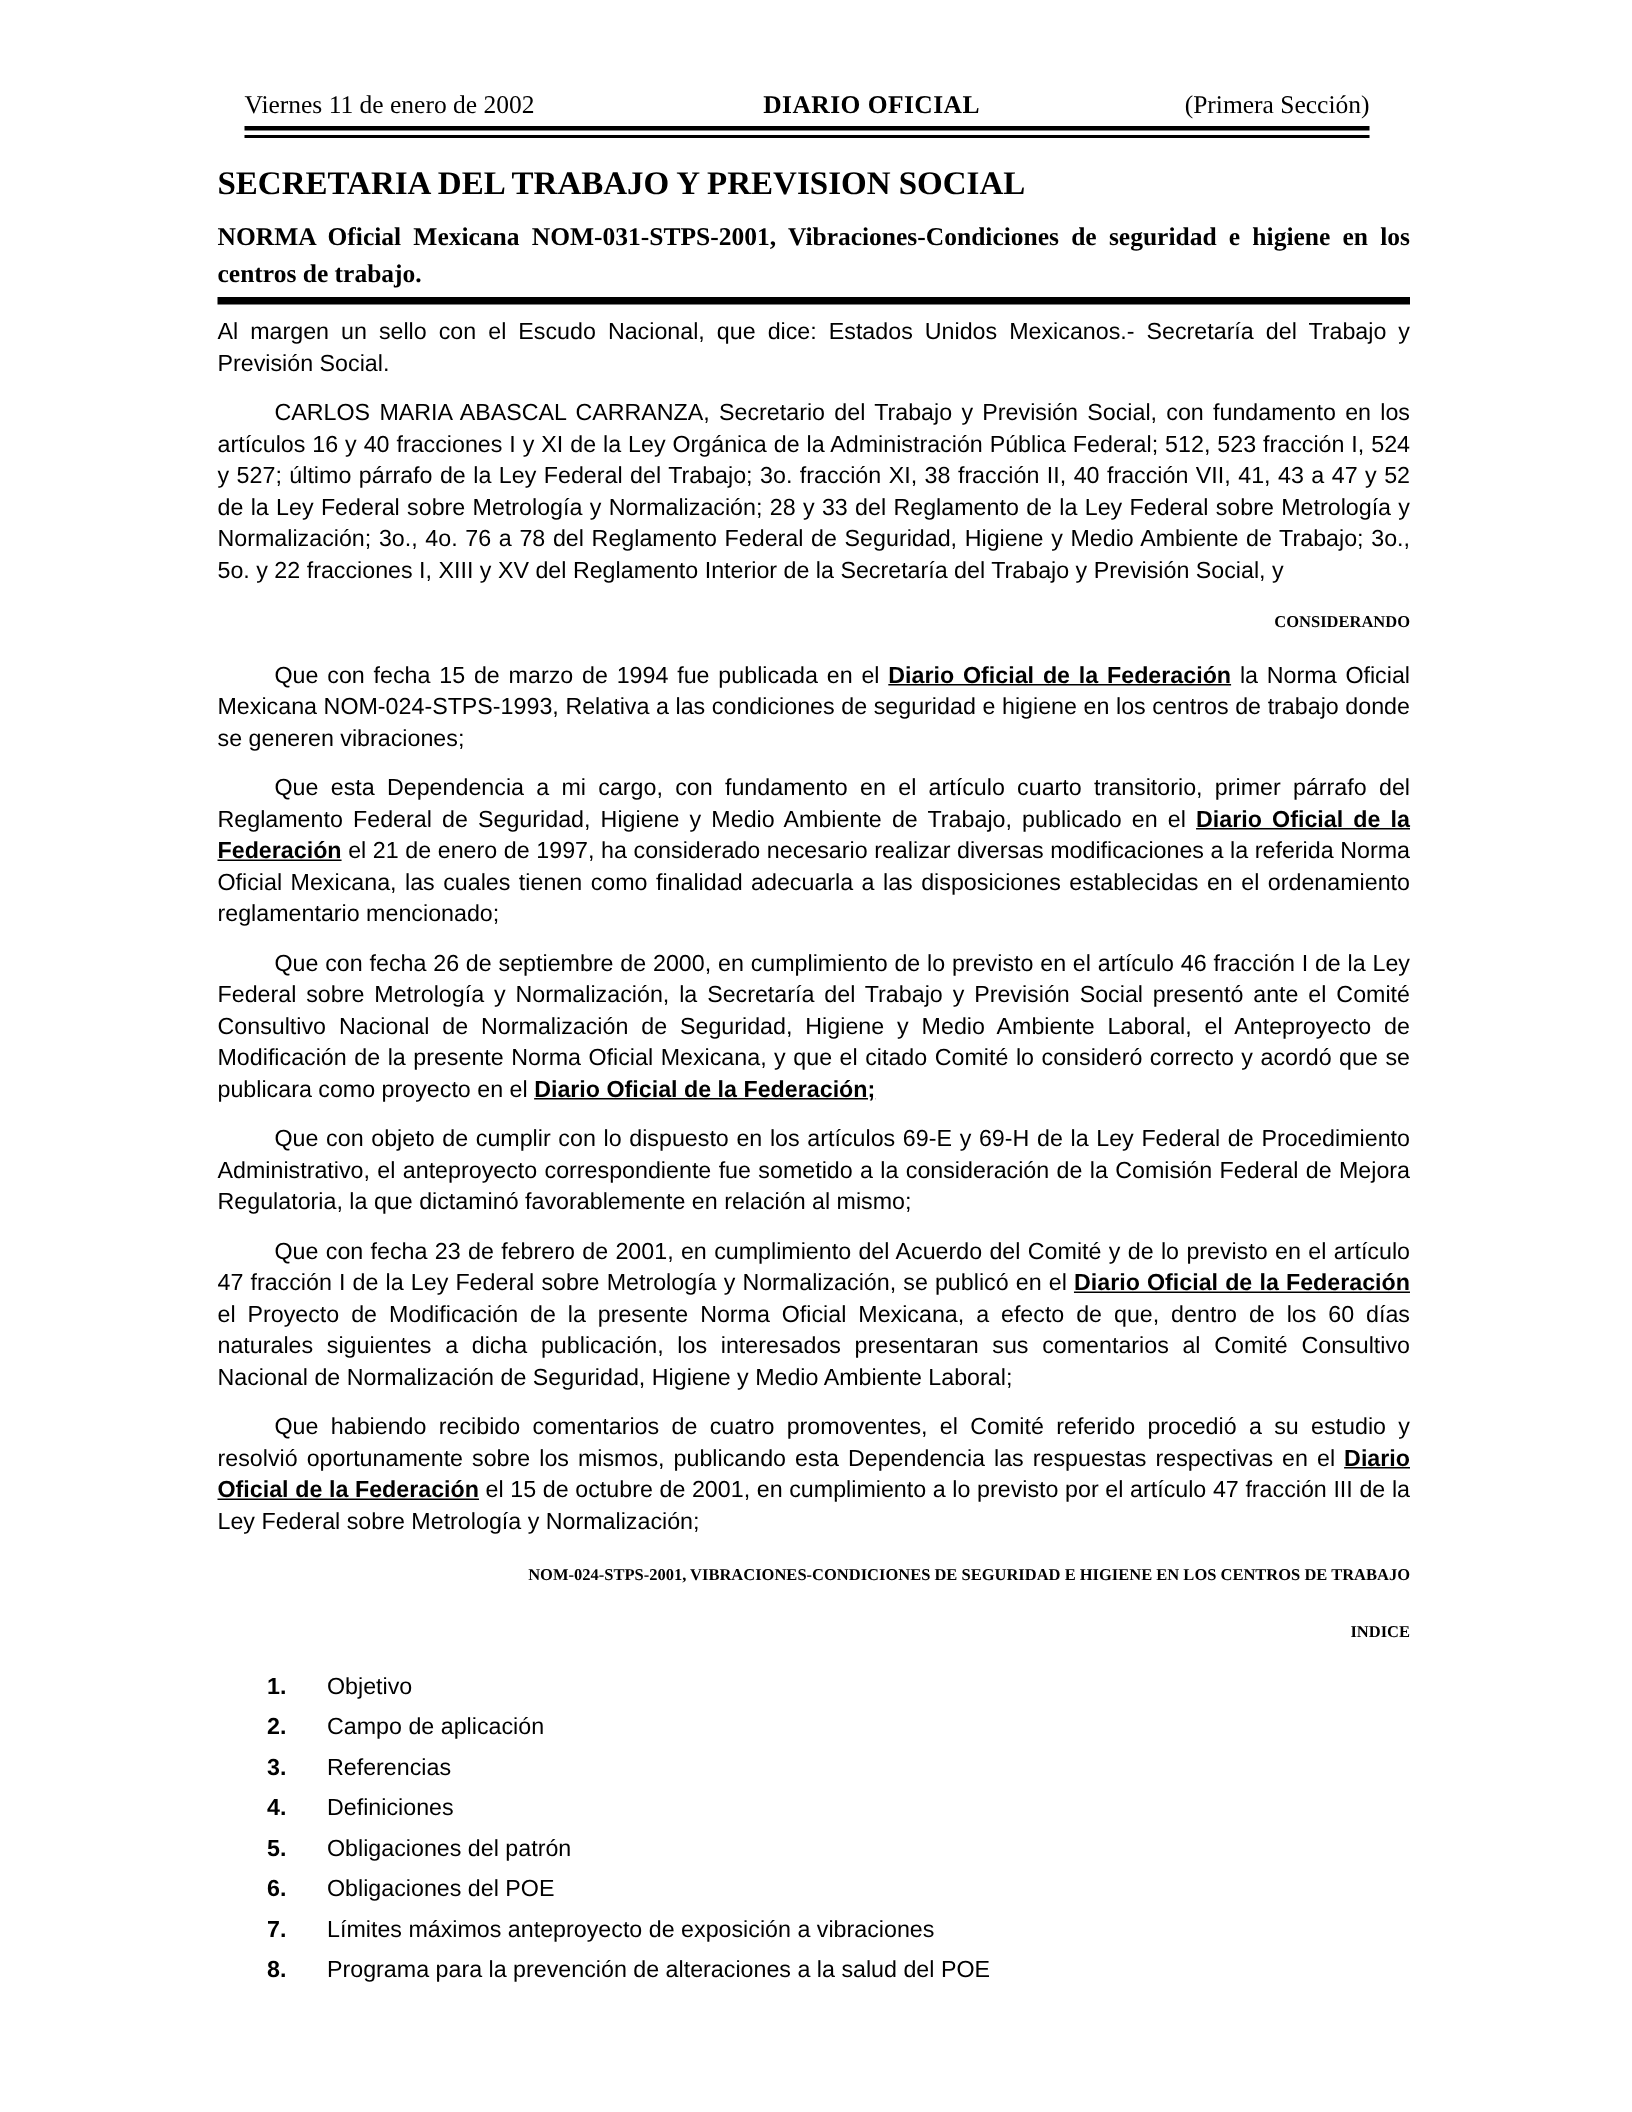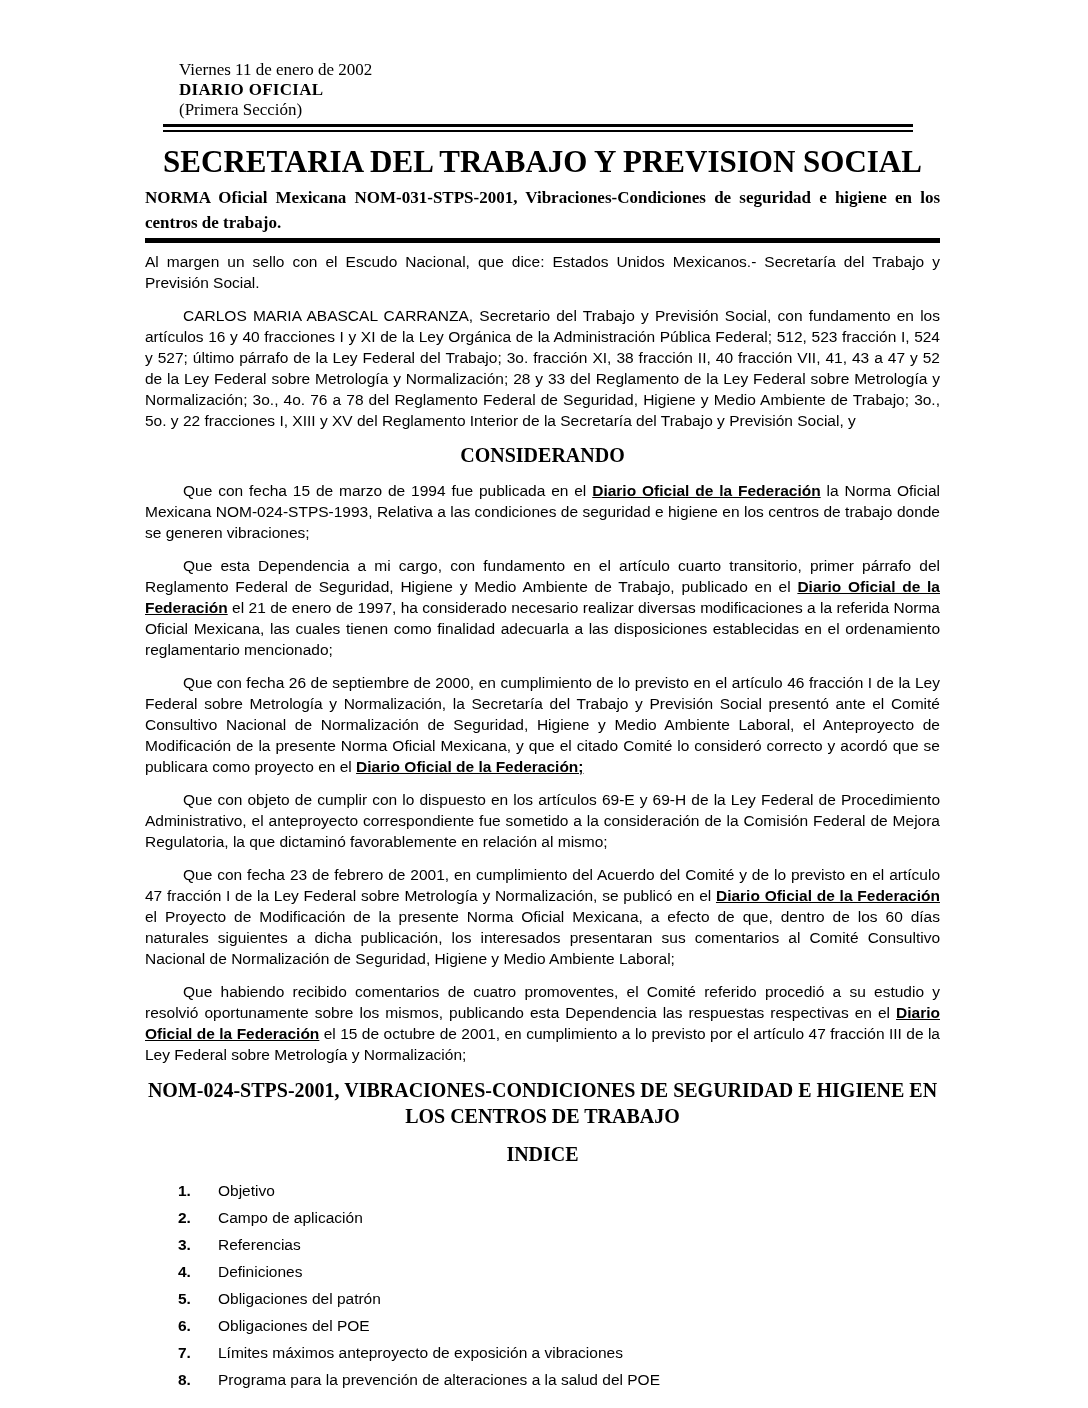--- a/index.html
+++ b/index.html
@@ -15,37 +15,36 @@
   }
   
   .masthead { margin: 60px 175px 0 163px; }
   .masthead-row {
     display: flex;
     justify-content: space-between;
     align-items: baseline;
     font-family: "Liberation Serif", serif;
     font-size: 17px;
     line-height: 20px;
-    flex-direction: column;
   }
   .masthead-row .pub { font-weight: bold; letter-spacing: 0.3px; margin-left: 16px; }
   .double-rule {
     margin-top: 4px;
     height: 3px;
     border-top: 3px solid #000;
     border-bottom: 2px solid #000;
   }
   
   .content { margin: 0 148px 0 145px; }
   .doc-title {
     margin: 13px 0 0 0;
-    text-align: center;
+    text-align: left;
     font-family: "Liberation Serif", serif;
     font-weight: bold;
-    font-size: 31px;
+    font-size: 22px;
     line-height: 34px;
   }
   .norma {
     margin: 6px 0 0 0;
     font-family: "Liberation Serif", serif;
     font-weight: bold;
     font-size: 17px;
     line-height: 25px;
     text-align: justify;
   }
@@ -58,24 +57,24 @@
     margin: 12px 0 0 0;
     font-size: 15.5px;
     line-height: 21px;
     text-align: justify;
     text-indent: 38px;
   }
   .para.noindent { text-indent: 0; margin-top: 8px; }
   .b { font-weight: bold; text-decoration: underline; }
   .center-heading {
     margin: 11px 0 4px 0;
-    text-align: center;
+    text-align: right;
     font-family: "Liberation Serif", serif;
     font-weight: bold;
-    font-size: 20px;
+    font-size: 11px;
     line-height: 26px;
   }
   .center-heading.nom { margin-top: 12px; margin-bottom: 12px; }
   .center-heading.indice { margin-top: 10px; margin-bottom: 0; }
   .index { margin-top: 13px; }
   .index-item {
     display: flex;
     margin: 0 0 6px 0;
     font-size: 15.5px;
     line-height: 21px;

